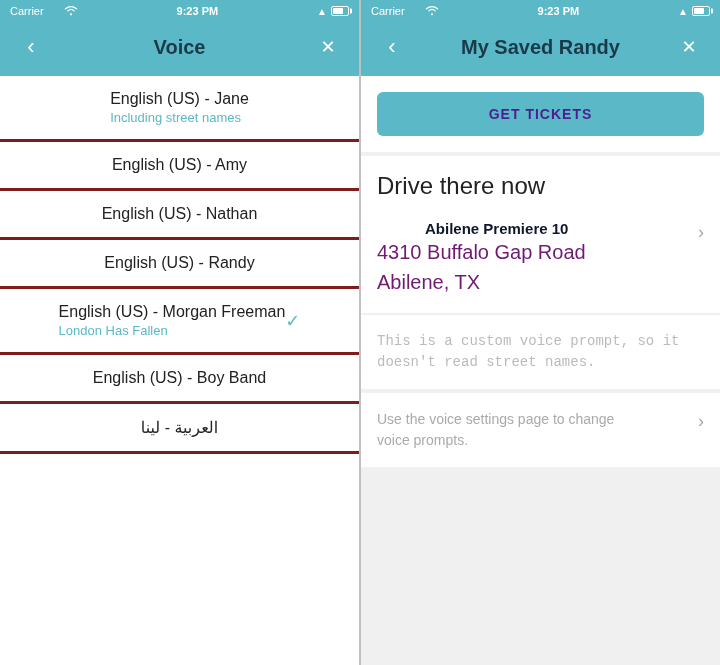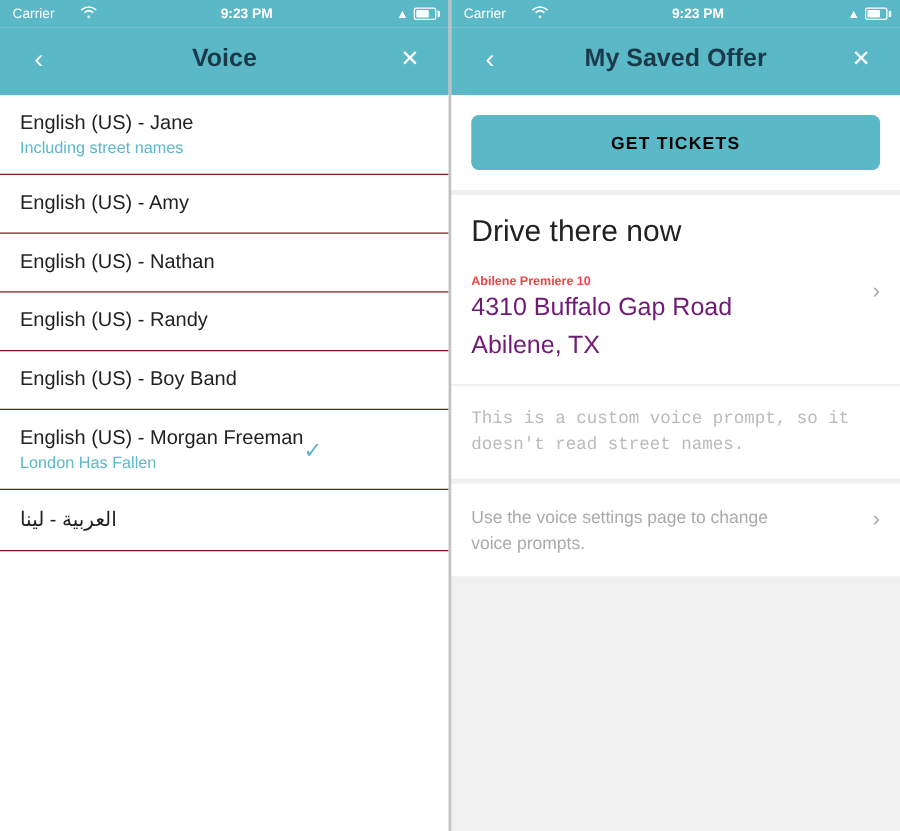--- a/index.html
+++ b/index.html
@@ -98,24 +98,24 @@
     }
 
     
     .voice-list {
       flex: 1;
       overflow-y: auto;
       background: white;
     }
     .voice-item {
       padding: 14px 16px;
-      border-bottom: 1px solid #7f1d1d;
-      display: flex;
-      align-items: center;
-      justify-content: flex-start;
+      border-bottom: 3px solid #7f1d1d;
+      display: flex;
+      align-items: center;
+      justify-content: center;
       cursor: pointer;
     }
     .voice-item-content { display: flex; flex-direction: column; }
     .voice-item-name {
       font-size: 16px;
       color: #222;
     }
     .voice-item-subtitle {
       font-size: 13px;
       color: #5bb8c7;
@@ -137,21 +137,21 @@
     }
 
     .offer-card {
       background: white;
       padding: 16px;
       margin-bottom: 2px;
     }
 
     .get-tickets-btn {
       background: #5bb8c7;
-      color: #000000;
+      color: #4c1d95;
       border: none;
       border-radius: 6px;
       padding: 14px 20px;
       font-size: 14px;
       font-weight: 600;
       letter-spacing: 1px;
       cursor: pointer;
       width: 100%;
       text-align: center;
     }
@@ -166,23 +166,24 @@
       font-weight: 300;
       margin-bottom: 20px;
     }
     .venue-row {
       display: flex;
       justify-content: space-between;
       align-items: flex-start;
     }
     .venue-info {}
     .venue-name {
-      font-size: 10px;
+      font-size: 15px;
       font-weight: 700;
-      color: #ef4444;
+      color: #0f172a;
+      margin-left: 48px;
     }
     .venue-address {
       font-size: 20px;
       color: #701a75;
       line-height: 1.5;
     }
     .chevron-right {
       color: #aaa;
       font-size: 18px;
       margin-left: 8px;
@@ -275,29 +276,29 @@
         <span class="voice-item-name">English (US) - Nathan</span>
       </div>
     </div>
     <div class="voice-item">
       <div class="voice-item-content">
         <span class="voice-item-name">English (US) - Randy</span>
       </div>
     </div>
     <div class="voice-item">
       <div class="voice-item-content">
-        <span class="voice-item-name">English (US) - Boy Band</span>
-      </div>
-    </div>
-    <div class="voice-item">
-      <div class="voice-item-content">
         <span class="voice-item-name">English (US) - Morgan Freeman</span>
         <span class="voice-item-subtitle">London Has Fallen</span>
       </div>
       <span class="checkmark">✓</span>
+    </div>
+    <div class="voice-item">
+      <div class="voice-item-content">
+        <span class="voice-item-name">English (US) - Boy Band</span>
+      </div>
     </div>
     <div class="voice-item">
       <div class="voice-item-content">
         <span class="voice-item-name">العربية - لينا</span>
       </div>
     </div>
   </div>
 </div>
 
 <div class="panel-divider"></div>
@@ -321,21 +322,21 @@
       <div class="battery-icon">
         <div class="battery-fill"></div>
       </div>
     </div>
   </div>
 
   <div class="header">
     <div class="header-nav-btn back">
       <span>‹</span>
     </div>
-    <div class="header-title">My Saved Offer</div>
+    <div class="header-title">My Saved Randy</div>
     <div class="header-nav-btn">
       <span>✕</span>
     </div>
   </div>
 
   <div class="offer-content">
 
     <div class="offer-card">
       <button class="get-tickets-btn">GET TICKETS</button>
     </div>

